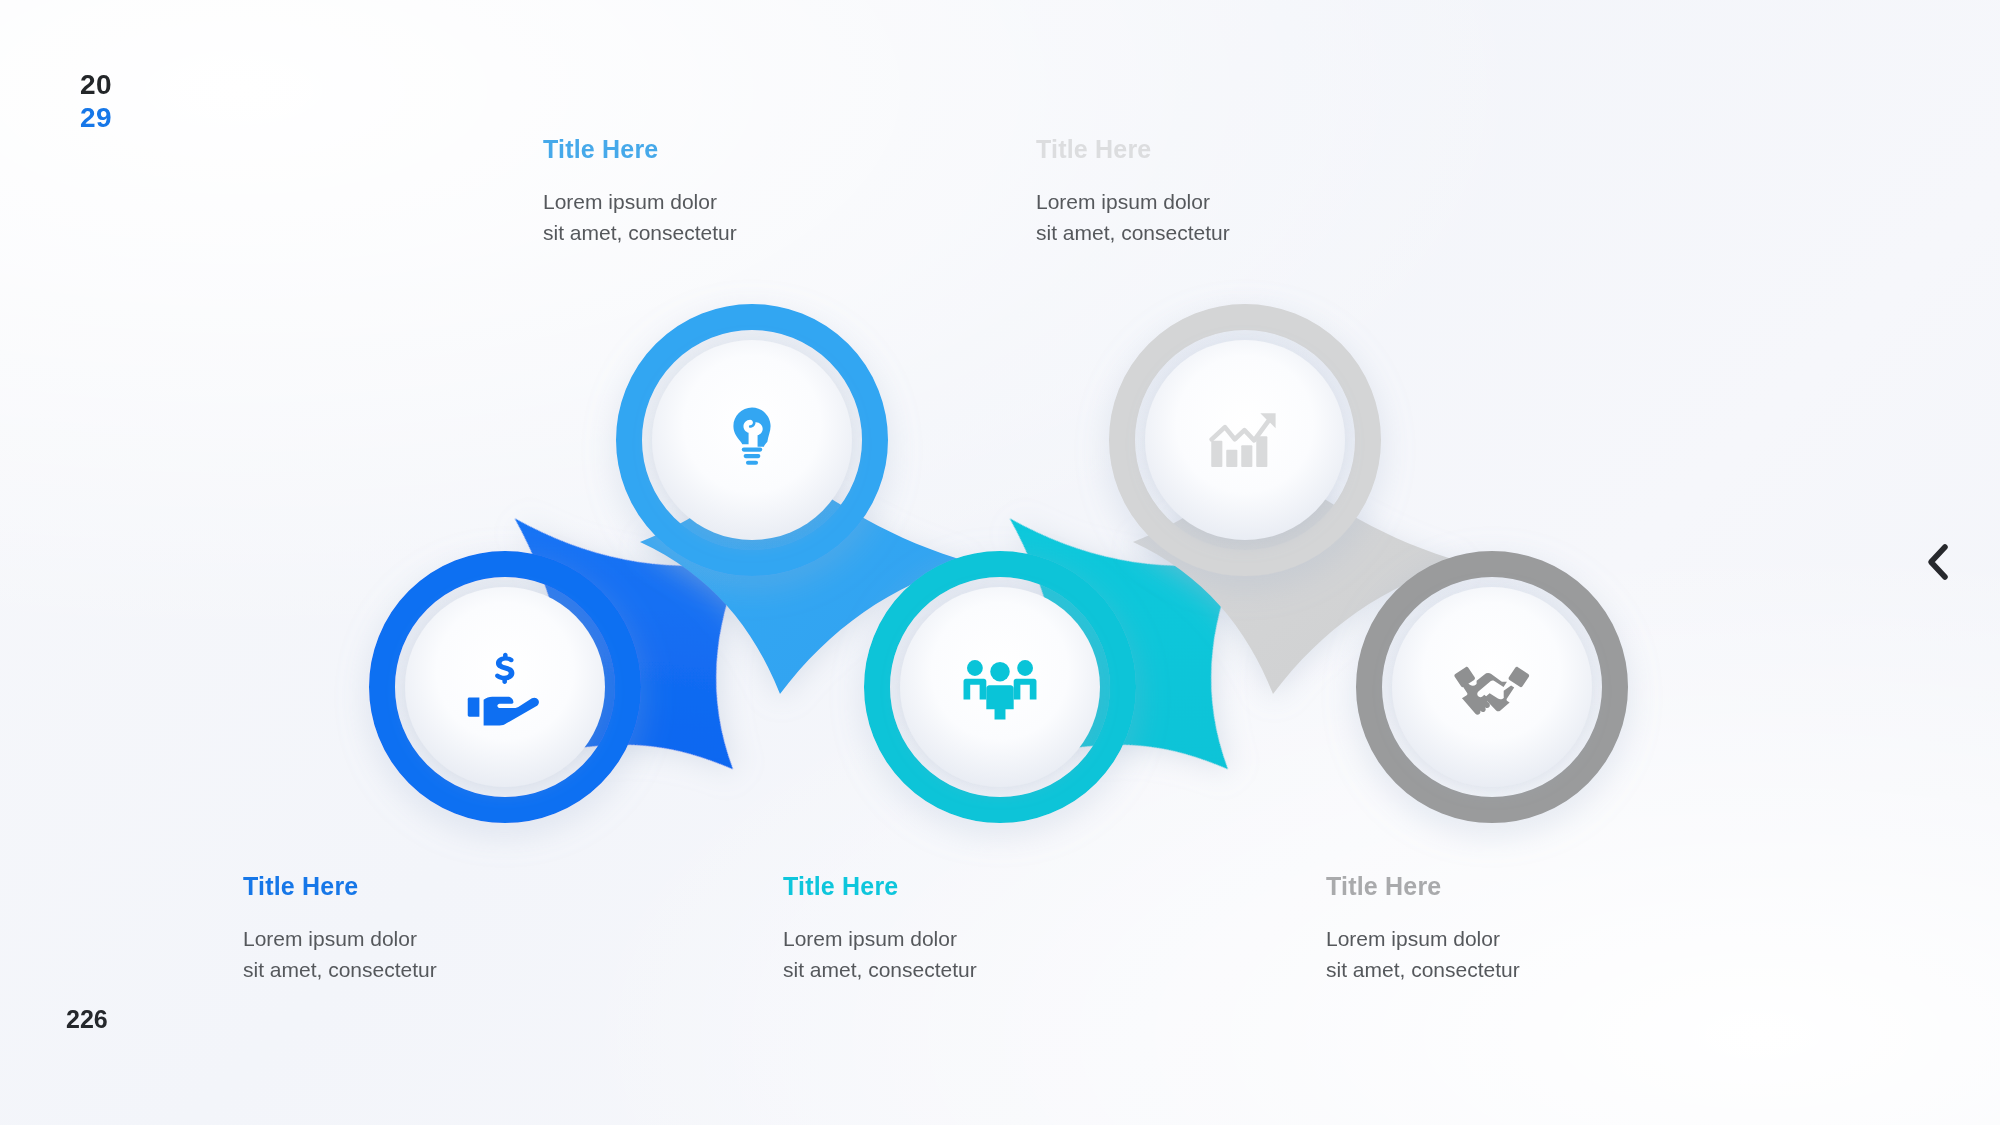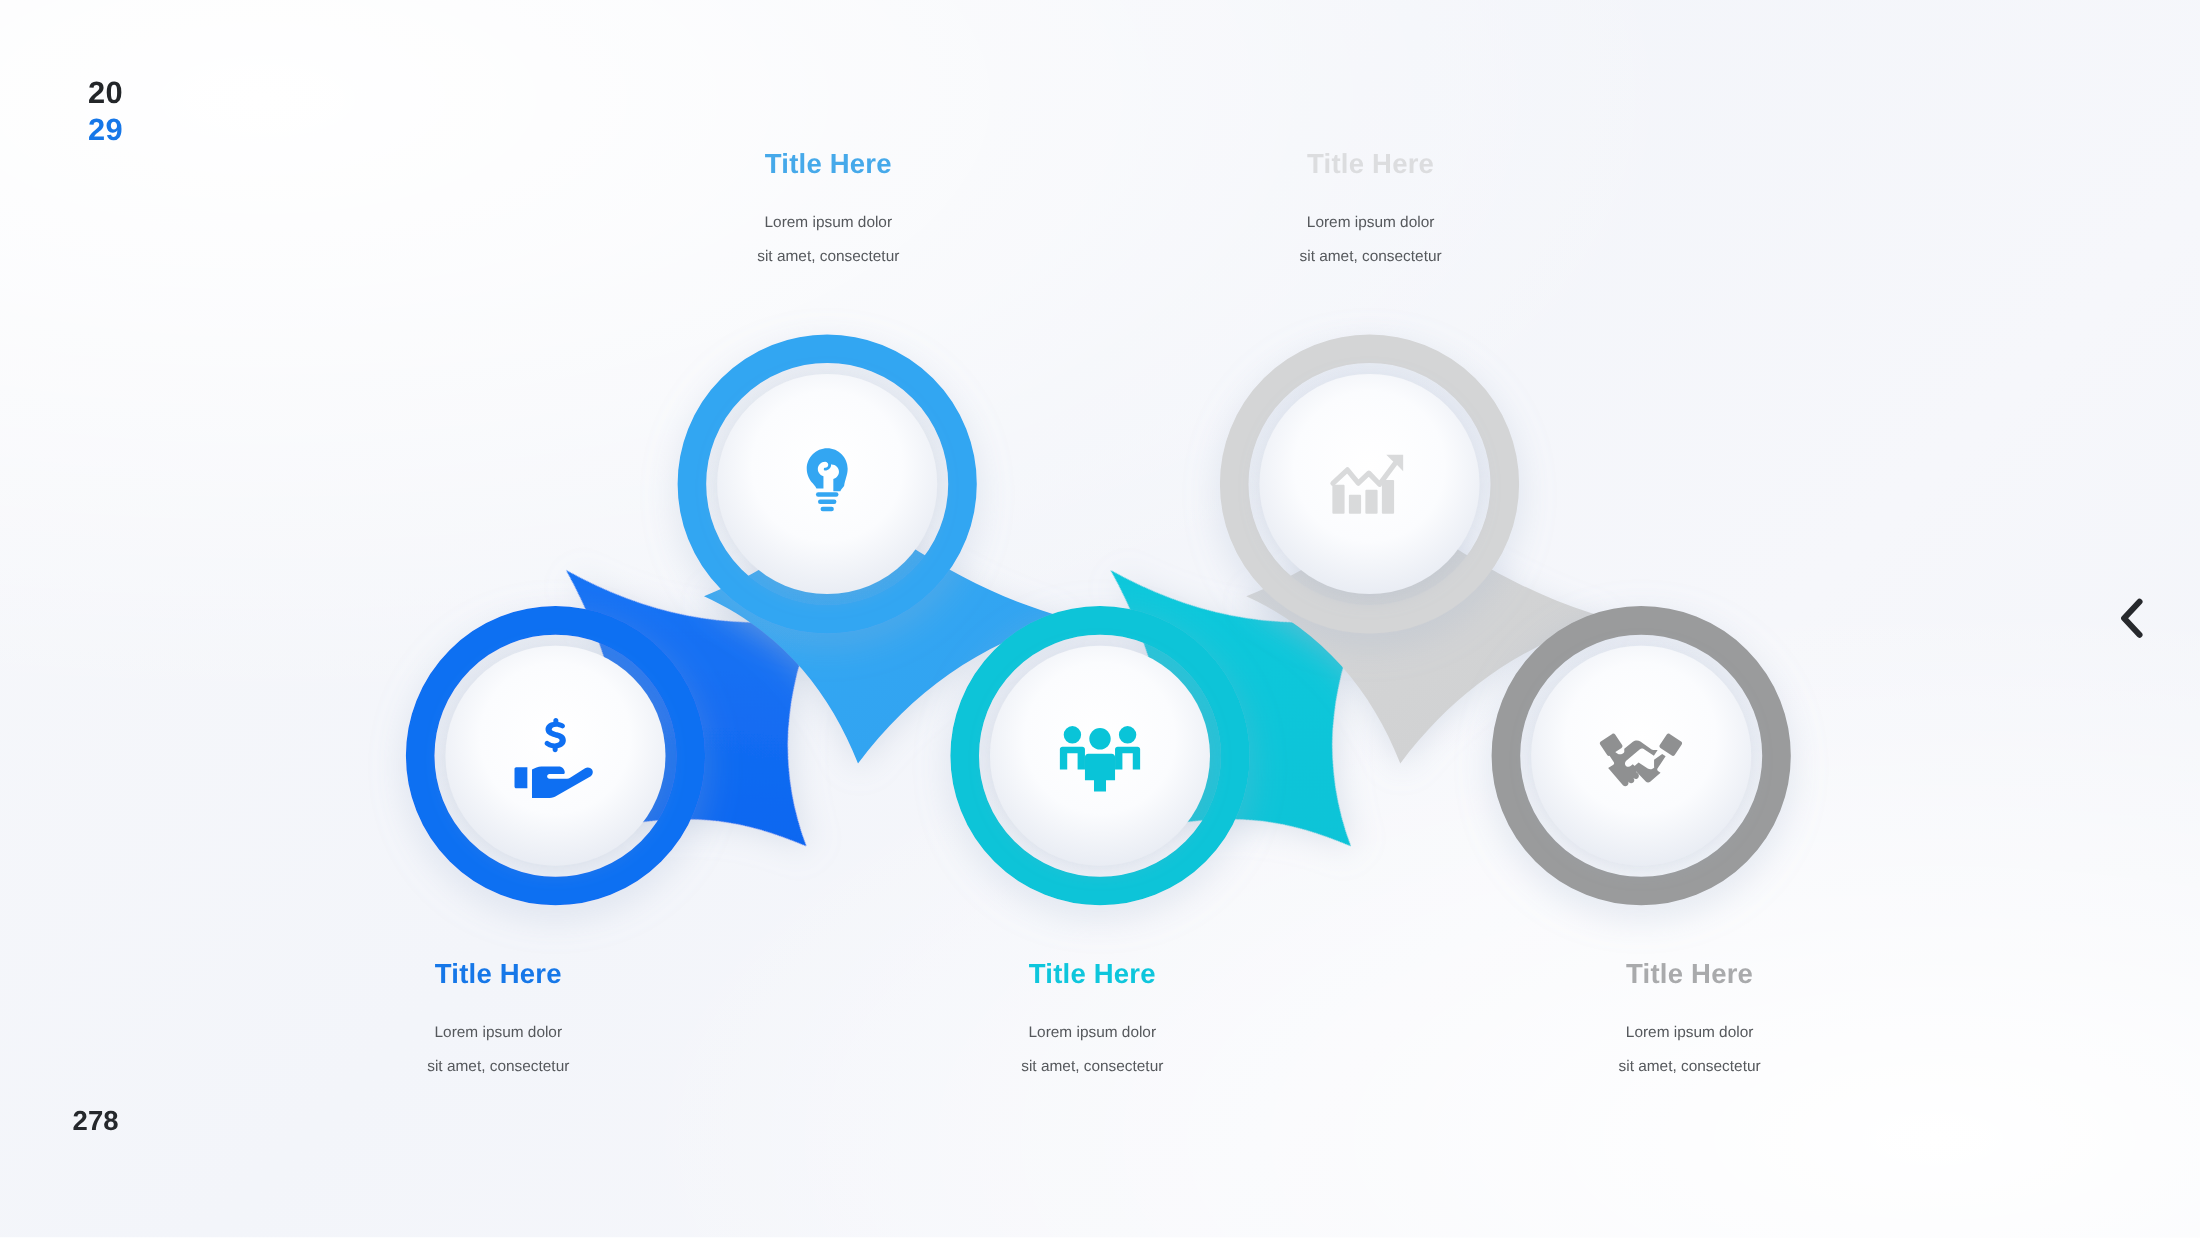--- a/index.html
+++ b/index.html
@@ -55,31 +55,31 @@
   .stage {
     position:absolute;
     left:0; top:0; width:2000px; height:1125px;
   }
   .stage svg { display:block; width:2000px; height:1125px; }
 
   
   .caption {
     position:absolute;
     width:420px;
-    text-align:center;
+    text-align:left;
   }
   .caption .cap-title {
     font-size:25px;
     font-weight:bold;
     letter-spacing:0.2px;
     margin-bottom:22px;
     white-space:nowrap;
   }
   .caption .cap-body {
-    font-size:14px;
+    font-size:21px;
     line-height:31px;
     color:#55585c;
     font-weight:300;
   }
 
   
   .cap-1 { left:243px;  top:872px; }
   .cap-2 { left:543px;  top:135px; }
   .cap-3 { left:783px;  top:872px; }
   .cap-4 { left:1036px; top:135px; }
@@ -88,21 +88,21 @@
 </head>
 <body>
 
 <div class="slide">
 
   <div class="year">
     <div class="y1">20</div>
     <div class="y2">29</div>
   </div>
 
-  <div class="page-num">278</div>
+  <div class="page-num">226</div>
 
   <div class="nav-prev">
     <span>
       <svg width="30" height="38" viewBox="0 0 30 38">
         <path d="M22 4 L8 19 L22 34" fill="none" stroke="#27292d" stroke-width="5.5" stroke-linecap="round" stroke-linejoin="round"></path>
       </svg>
     </span>
   </div>
 
   <div class="stage">

